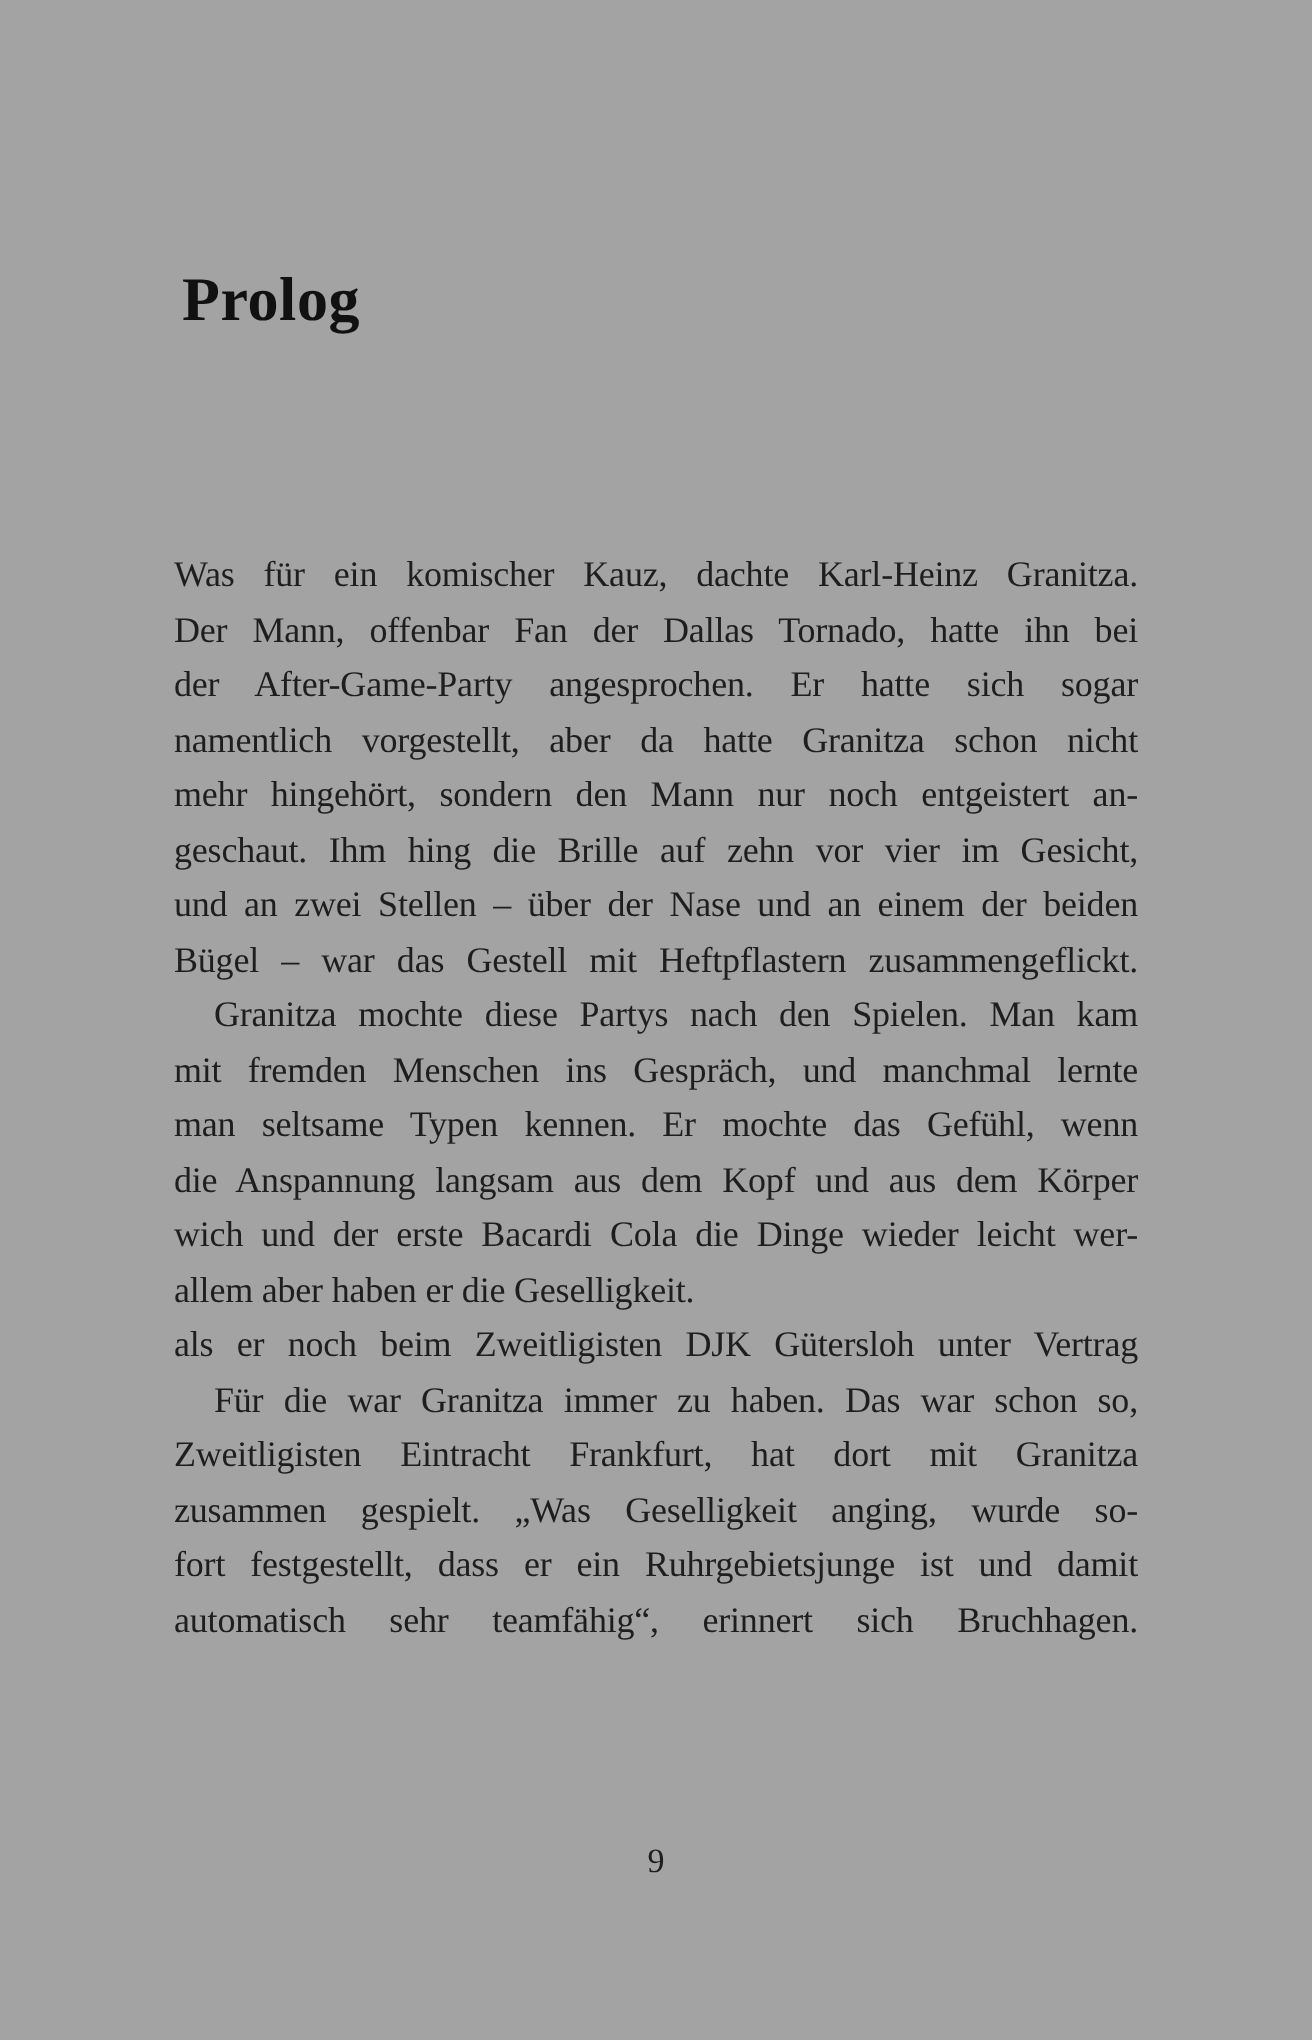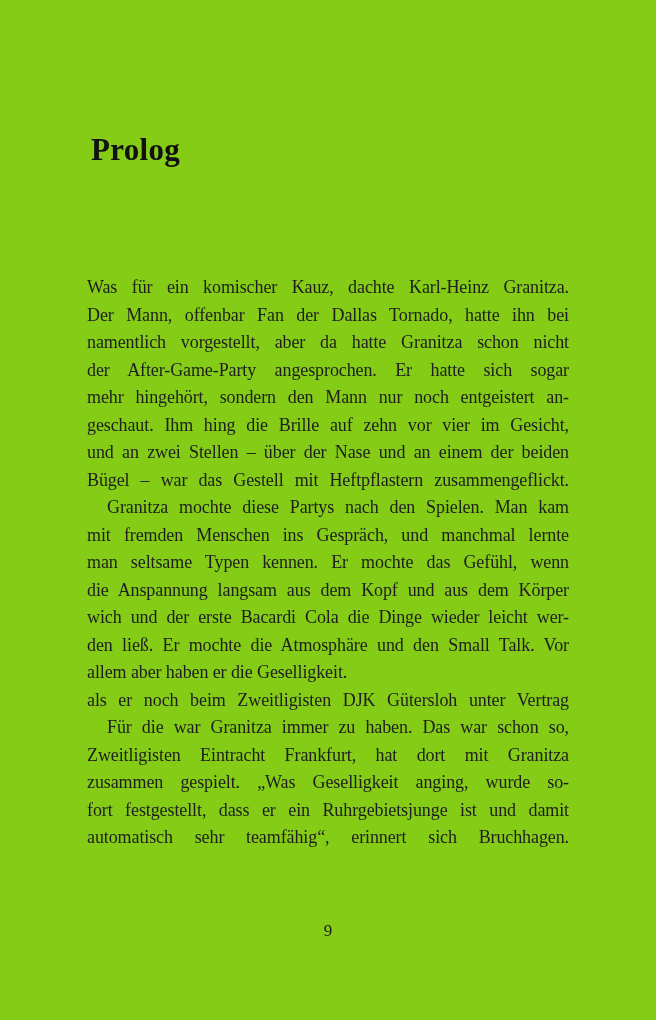--- a/index.html
+++ b/index.html
@@ -5,21 +5,21 @@
   html, body {
     margin: 0;
     padding: 0;
     background: #e8e8e8;
   }
   .page {
     position: relative;
     width: 656px;
     height: 1020px;
     margin: 0 auto;
-    background: #84cc16;
+    background: #a3a3a3;
     overflow: hidden;
     font-family: "Liberation Serif", serif;
     color: #1e1e1e;
   }
   .heading {
     position: absolute;
     top: 134px;
     left: 91px;
     margin: 0;
     font-family: "Liberation Serif", serif;
@@ -68,34 +68,33 @@
 </head>
 <body>
 
 <div class="page">
   <h1 class="heading">Prolog</h1>
 
   <div class="body-text">
       <div class="paragraph">
         <div class="line">Was für ein komischer Kauz, dachte Karl-Heinz Granitza.</div>
         <div class="line">Der Mann, offenbar Fan der Dallas Tornado, hatte ihn bei</div>
+        <div class="line">der After-Game-Party angesprochen. Er hatte sich sogar</div>
         <div class="line">namentlich vorgestellt, aber da hatte Granitza schon nicht</div>
-        <div class="line">der After-Game-Party angesprochen. Er hatte sich sogar</div>
         <div class="line">mehr hingehört, sondern den Mann nur noch entgeistert an-</div>
         <div class="line">geschaut. Ihm hing die Brille auf zehn vor vier im Gesicht,</div>
         <div class="line">und an zwei Stellen – über der Nase und an einem der beiden</div>
         <div class="line">Bügel – war das Gestell mit Heftpflastern zusammengeflickt.</div>
       </div>
       <div class="paragraph">
         <div class="line indent">Granitza mochte diese Partys nach den Spielen. Man kam</div>
         <div class="line">mit fremden Menschen ins Gespräch, und manchmal lernte</div>
         <div class="line">man seltsame Typen kennen. Er mochte das Gefühl, wenn</div>
         <div class="line">die Anspannung langsam aus dem Kopf und aus dem Körper</div>
         <div class="line">wich und der erste Bacardi Cola die Dinge wieder leicht wer-</div>
-        <div class="line">den ließ. Er mochte die Atmosphäre und den Small Talk. Vor</div>
         <div class="line ragged">allem aber haben er die Geselligkeit.</div>
       </div>
       <div class="paragraph">
         <div class="line">als er noch beim Zweitligisten DJK Gütersloh unter Vertrag</div>
         <div class="line indent">Für die war Granitza immer zu haben. Das war schon so,</div>
         <div class="line">Zweitligisten Eintracht Frankfurt, hat dort mit Granitza</div>
         <div class="line">zusammen gespielt. „Was Geselligkeit anging, wurde so-</div>
         <div class="line">fort festgestellt, dass er ein Ruhrgebietsjunge ist und damit</div>
         <div class="line">automatisch sehr teamfähig“, erinnert sich Bruchhagen.</div>
       </div>

